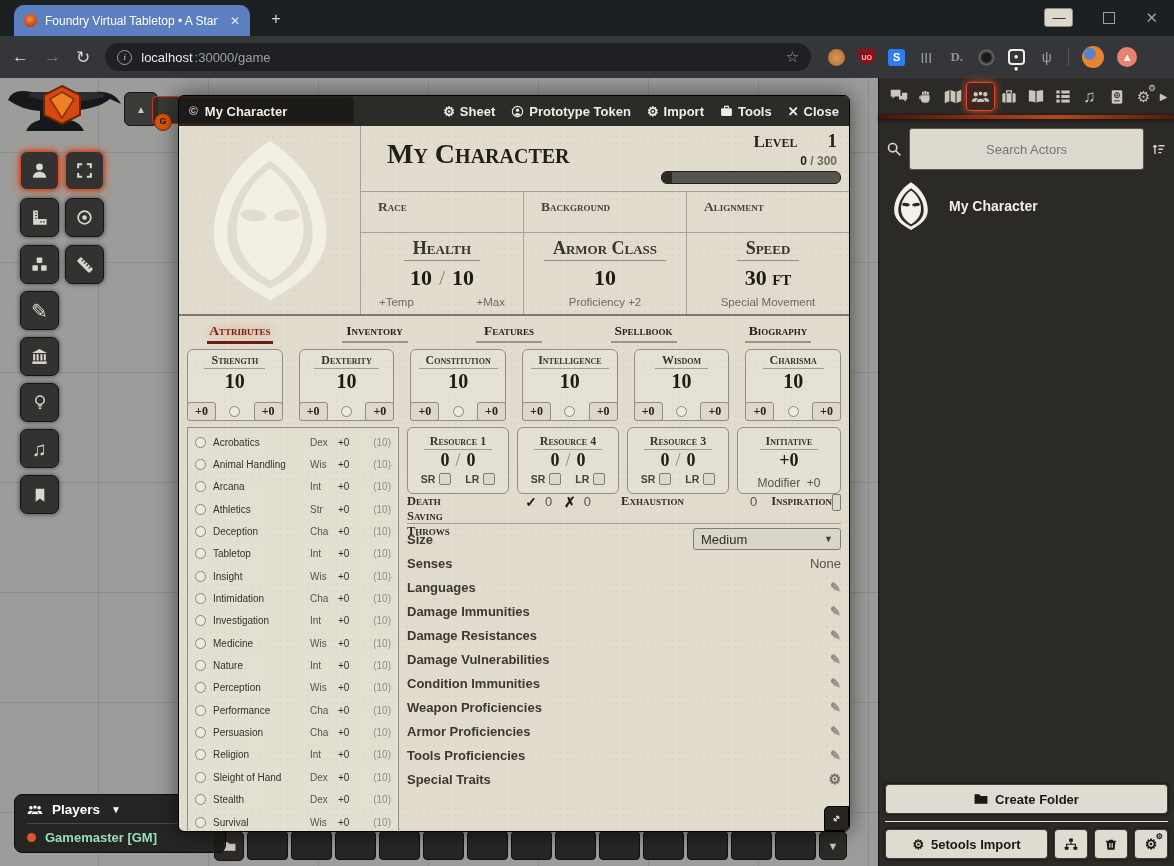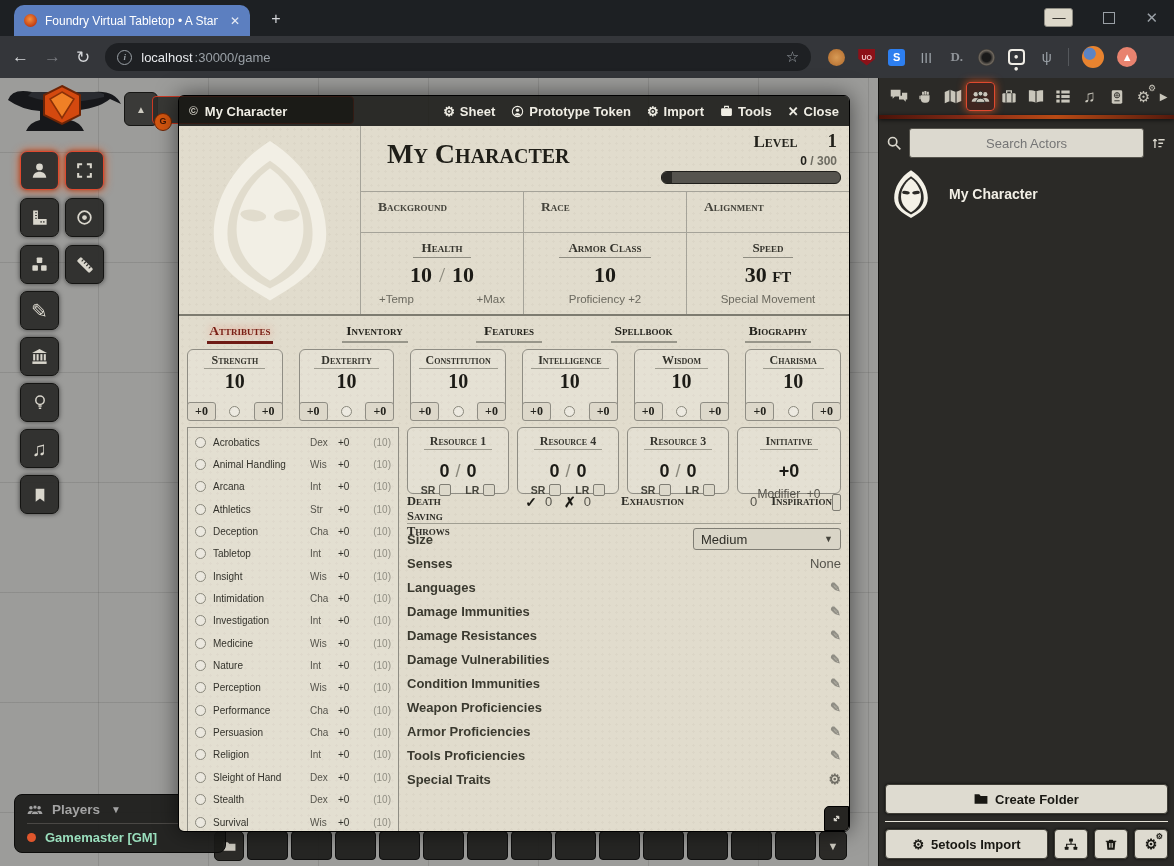--- a/index.html
+++ b/index.html
@@ -48,21 +48,21 @@
   .collapse{position:absolute;left:124px;top:92px;width:32px;height:32px;background:#3a3a38;border:1px solid #161614;border-radius:6px;
             color:#cfccc2;font-size:10px;display:flex;align-items:center;justify-content:center;z-index:3;}
   .ctl{position:absolute;width:37px;height:37px;border-radius:7px;background:rgba(42,42,40,.93);border:1px solid #141412;
        box-shadow:0 0 5px rgba(0,0,0,.6);color:#d9d6cc;display:flex;align-items:center;justify-content:center;z-index:3;}
   .ctl.active{border-color:#e0492f;box-shadow:0 0 10px rgba(255,90,30,.9),0 0 4px rgba(0,0,0,.6);}
   .ctl .g{font-size:20px;line-height:1;}
 
   
   .players{position:absolute;left:14px;top:794px;width:212px;box-sizing:border-box;background:rgba(28,28,26,.93);
            border:1px solid #0c0c0b;border-radius:8px;padding:7px 12px;z-index:4;}
-  .players .hd{display:flex;align-items:center;gap:9px;color:#a3a3a3;font-weight:bold;font-size:13.5px;}
+  .players .hd{display:flex;align-items:center;gap:9px;color:#ffffff;font-weight:bold;font-size:13.5px;}
   .players .hd .car{font-size:10px;margin-left:2px;}
   .players .sep{border-top:1px solid #4a4845;margin:6px 0;}
   .players .row{display:flex;align-items:center;gap:9px;font-size:13px;font-weight:bold;color:#9adfbd;}
   .players .dot{width:9px;height:9px;border-radius:50%;background:#e0562c;flex:0 0 auto;}
 
   
   .hotbar{position:absolute;left:214px;top:831px;display:flex;gap:3px;align-items:flex-start;z-index:2;}
   .hb-folder{width:28px;height:28px;background:#2c2b28;border:1px solid #121210;border-radius:5px;display:flex;align-items:center;justify-content:center;color:#cfccc2;}
   .slot{width:39px;height:27px;background:rgba(32,32,30,.95);border:1px solid #101010;border-radius:4px;}
   .hb-chev{width:26px;height:27px;background:#2c2b28;border:1px solid #121210;border-radius:5px;color:#cfccc2;font-size:11px;display:flex;align-items:center;justify-content:center;}
@@ -74,21 +74,21 @@
          color:#3a1404;font:bold 9px "Liberation Sans",sans-serif;text-align:center;line-height:15px;z-index:4;}
 
   
   .sidebar{position:absolute;left:878px;top:78px;right:0;bottom:0;background:#2b2a27;border-left:1px solid #121210;z-index:6;}
   .sbtabs{height:37px;display:flex;align-items:center;padding:0 6px;}
   .sbtab{flex:1;display:flex;align-items:center;justify-content:center;color:#c9c6bb;}
   .sbtab .box{width:27px;height:27px;display:flex;align-items:center;justify-content:center;border-radius:4px;}
   .sbtab.active .box{border:1px solid #e0492f;box-shadow:0 0 9px rgba(255,90,30,.8);background:rgba(110,30,15,.3);}
   .sbdivider{height:4px;background:linear-gradient(90deg,#491309,#8e2e17 35%,#b84a14 60%,#54190c);box-shadow:0 1px 4px rgba(0,0,0,.7);}
   .searchrow{display:flex;align-items:center;gap:7px;margin:9px 7px 4px;}
-  .searchrow input{flex:1;height:30px;background:#dcd9cf;border:1px solid #56544d;border-radius:3px;text-align:center;
+  .searchrow input{flex:1;height:42px;background:#dcd9cf;border:1px solid #56544d;border-radius:3px;text-align:center;
                    font-size:13px;color:#3f3e38;font-family:"Liberation Sans",sans-serif;outline:none;box-sizing:border-box;}
   .actor{display:flex;align-items:center;gap:15px;padding:7px 9px;margin-top:4px;}
   .actor .nm{color:#f2efe6;font-size:14px;font-weight:bold;}
   .sbfoot{position:absolute;left:6px;right:6px;bottom:7px;}
   .btn{height:30px;background:#dedbd0;border:1px solid #3f3d36;border-radius:4px;color:#191813;font:600 13px "Liberation Sans",sans-serif;
        display:flex;align-items:center;justify-content:center;gap:7px;box-shadow:0 0 3px rgba(0,0,0,.8);box-sizing:border-box;}
   .sbfoot .r1{display:flex;gap:7px;} .sbfoot .r1 .btn{flex:1;}
   .sbfoot .ln{border-top:1px solid #e8e5da;margin:7px 0;}
   .sbfoot .r2{display:flex;gap:6px;} .sbfoot .r2 .wide{flex:1;} .sbfoot .r2 .sq{width:34px;}
 
@@ -114,21 +114,21 @@
   .xptext .mx{color:#6e6c62;}
   .xpbar{position:absolute;right:8px;top:45px;width:178px;height:11px;background:#56544e;border:1px solid #201f1b;border-radius:6px;}
   .xpbar::after{content:"";display:block;width:10px;height:100%;background:#2a2925;border-radius:6px 0 0 6px;}
   .fields{height:41px;border-top:1px solid #a5a399;display:flex;box-sizing:border-box;}
   .fld{flex:1;border-left:1px solid #a5a399;padding:5px 0 0 17px;box-sizing:border-box;}
   .fld:first-child{border-left:none;}
   .fld .lab{font-size:13.5px;color:#45443c;}
   .stats{height:83px;border-top:1px solid #a5a399;display:flex;box-sizing:border-box;}
   .stat{flex:1;border-left:1px solid #a5a399;text-align:center;padding-top:5px;box-sizing:border-box;}
   .stat:first-child{border-left:none;}
-  .stat .lab{font-size:13px;color:#35342d;border-bottom:1px solid #8f8d82;padding:0 9px 1px;display:inline-block;}
+  .stat .lab{font-size:18px;color:#35342d;border-bottom:1px solid #8f8d82;padding:0 9px 1px;display:inline-block;}
   .stat .val{font-family:"Liberation Serif",serif;font-weight:bold;font-size:22px;color:#1c1b16;margin-top:4px;}
   .stat .val .sl{color:#8a887c;font-weight:normal;padding:0 7px;}
   .stat .sub{font-size:11.5px;color:#6b695f;margin-top:5px;}
   .stat .sub2{display:flex;justify-content:space-between;padding:0 18px;}
   .hdbtns{display:flex;justify-content:space-between;padding:0 9px;margin-top:4px;}
   .hdbtn{font-size:10.5px;color:#2e2d27;background:#d9d5c7;border:1px solid #8f8d84;border-radius:3px;padding:1px 6px;}
 
   .tabs{height:32px;display:flex;align-items:center;justify-content:space-between;padding:0 38px 0 28px;}
   .tab{text-align:center;}
   .tab .tx{font-size:13.5px;color:#23221c;}
@@ -150,21 +150,21 @@
   .skrow{height:22.35px;display:flex;align-items:center;font-size:10px;color:#33322b;}
   .skrow .nm{flex:1;margin-left:7px;}
   .skrow .ab2{width:28px;color:#55534b;}
   .skrow .md{width:25px;}
   .skrow .ps{width:28px;color:#908e83;text-align:right;}
 
   .rightcol{flex:1;display:flex;flex-direction:column;}
   .resrow{display:flex;gap:8px;height:67px;}
   .res{flex:1;border:1px solid #8f8d84;border-radius:6px;background:rgba(255,255,255,.12);text-align:center;padding-top:3px;box-sizing:border-box;}
   .res .lab{font-size:12px;color:#35342d;border-bottom:1px solid #9d9b8f;padding:0 6px;display:inline-block;}
-  .res .val{font-family:Liberation Sans, sans-serif;font-weight:bold;font-size:18px;color:#1c1b16;margin-top:11px;}
+  .res .val{font-family:Liberation Serif, serif;font-weight:bold;font-size:18px;color:#1c1b16;margin-top:0;}
   .res .val .sl{color:#8a887c;font-weight:normal;padding:0 6px;}
   .srlr{margin-top:2px;font:bold 10.5px "Liberation Sans",sans-serif;color:#45443c;display:flex;justify-content:center;gap:14px;align-items:center;}
   .cbx{width:12px;height:12px;background:#dcd8ca;border:1px solid #7f7d74;border-radius:2px;display:inline-block;margin-left:4px;vertical-align:-2px;box-sizing:border-box;}
   .init{width:104px;flex:0 0 auto;}
   .init .mdr{font-size:12px;color:#55534b;margin-top:5px;}
 
   .deathrow{height:28px;display:flex;align-items:flex-start;}
   .deathrow .dsl{font-size:12.5px;color:#2e2d27;}
   .deathrow .ck{font-weight:bold;font-size:14px;color:#1c1b16;}
   .deathrow .n{font-size:13px;color:#55534b;}
@@ -546,22 +546,22 @@
           <div class="names">
             <span class="cname sc">My Character</span>
             <span class="lvl">
                 <span class="ll sc">Level</span>
                 <span class="lv">1</span>
               </span>
             <span class="xptext"><span>0</span> <span class="mx"><span>/</span> <span>300</span></span></span>
             <span class="xpbar"></span>
           </div>
           <div class="fields">
+            <div class="fld"><span class="lab sc">Race</span></div>
             <div class="fld"><span class="lab sc">Background</span></div>
-            <div class="fld"><span class="lab sc">Race</span></div>
             <div class="fld"><span class="lab sc">Alignment</span></div>
           </div>
           <div class="stats">
             <div class="stat">
               <span class="lab sc">Health</span>
               <div class="val"><span>10</span><span class="sl">/</span><span>10</span></div>
               <div class="sub sub2">
                   <span>+Temp</span>
                   <span>+Max</span>
                 </div>

